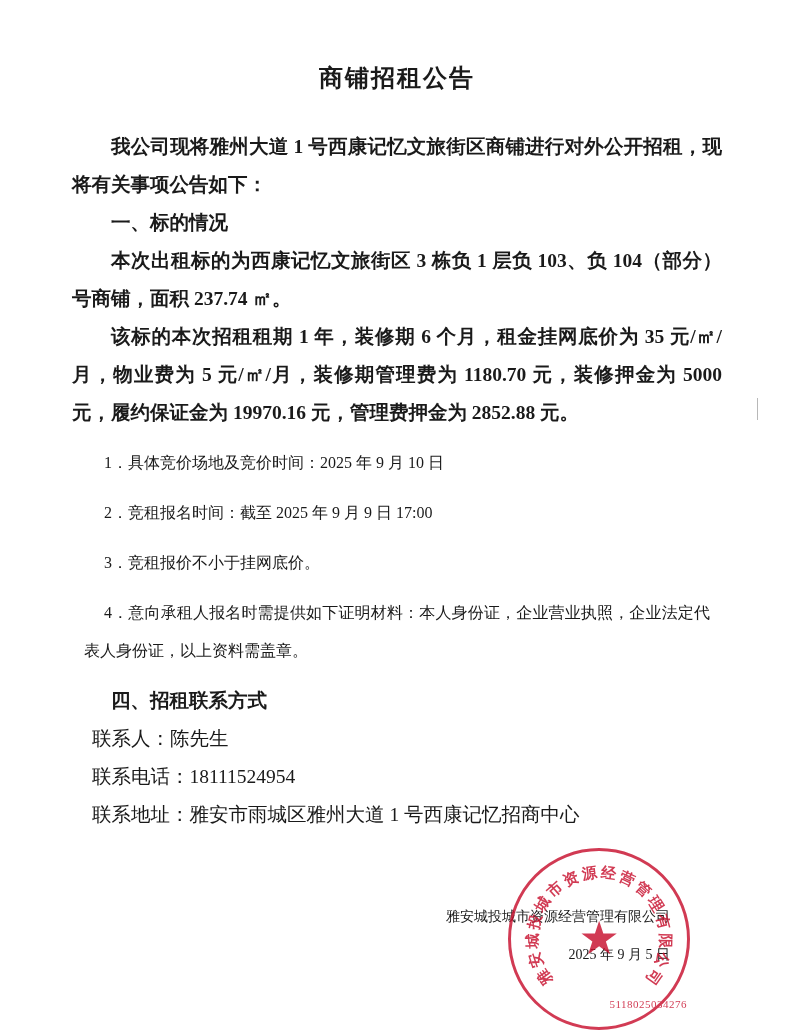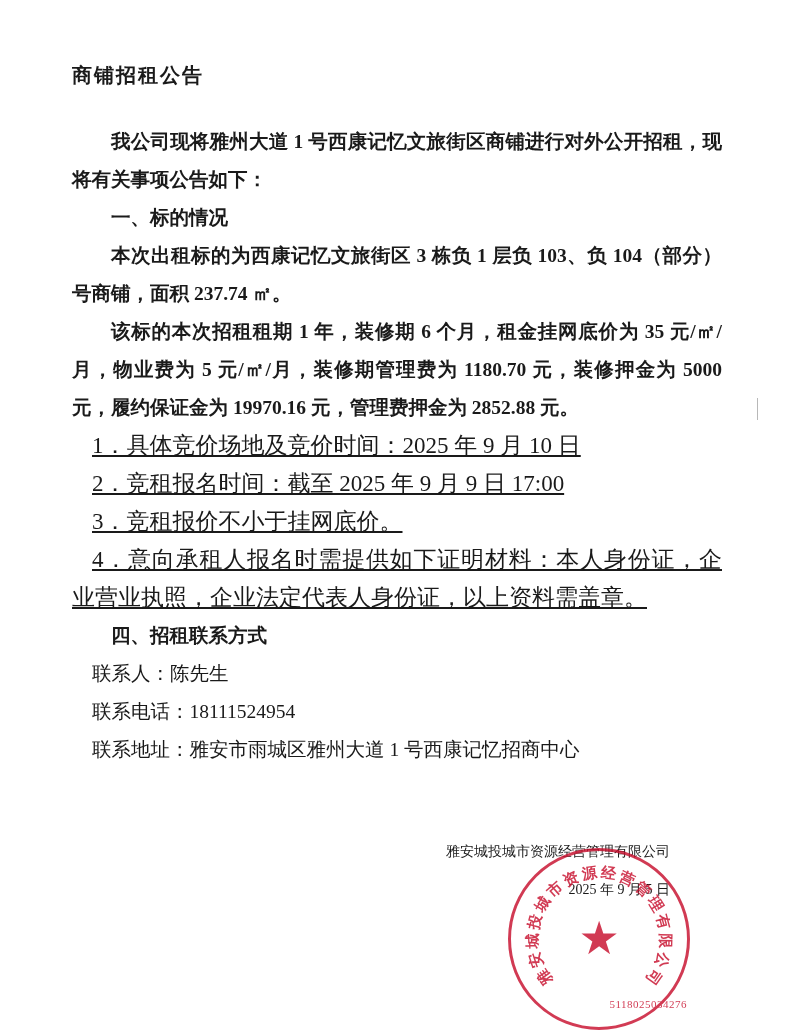--- a/index.html
+++ b/index.html
@@ -14,44 +14,44 @@
     background: #ffffff;
     font-family: "Liberation Serif", "DejaVu Serif", serif;
     color: #1a1a1a;
     overflow: hidden;
   }
   .doc {
     padding: 62px 72px 0 72px;
     box-sizing: border-box;
   }
   .title {
-    font-size: 20px;
+    text-align: center;
+    font-size: 24px;
     font-weight: bold;
     letter-spacing: 2px;
     margin: 0 0 34px 0;
     font-family: Liberation Serif, serif;
   }
   .para {
     font-size: 19.5px;
     line-height: 38px;
     text-align: justify;
     margin: 0;
     text-indent: 39px;
     font-weight: bold;
   }
   .para.heading {
     text-indent: 39px;
   }
   .list-item {
-    font-size: 23px;
+    font-size: 16px;
     line-height: 38px;
     text-align: justify;
-    margin: 0;
+    margin: 12px;
     text-indent: 20px;
-    text-decoration: underline;
   }
   .contact-line {
     font-size: 19.5px;
     line-height: 38px;
     margin: 0;
     text-indent: 20px;
   }
   .signature {
     margin-top: 64px;
     text-align: right;

